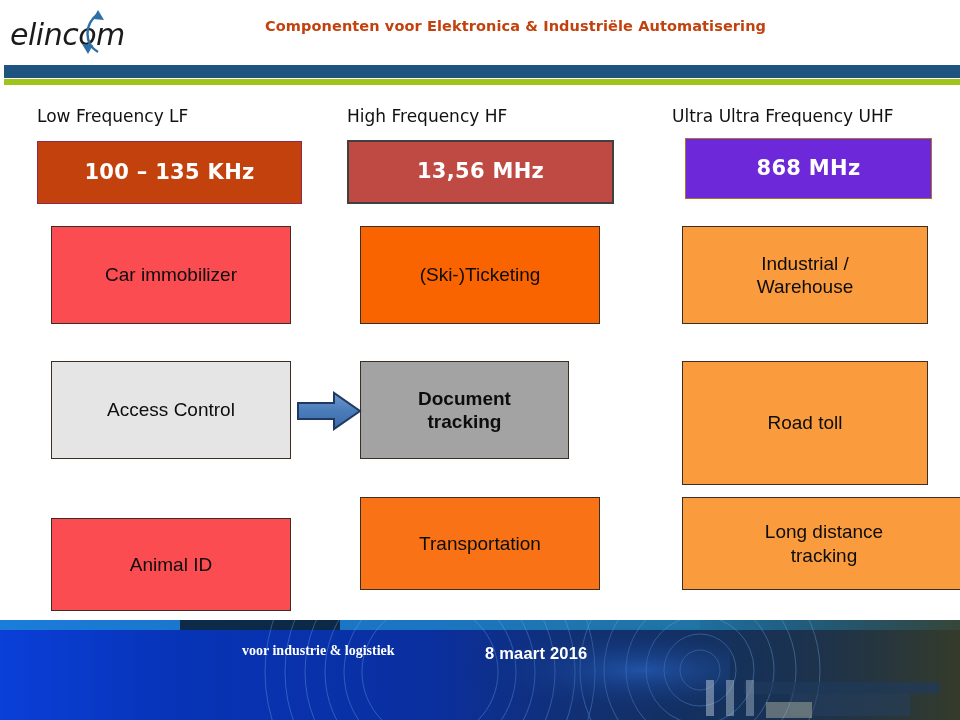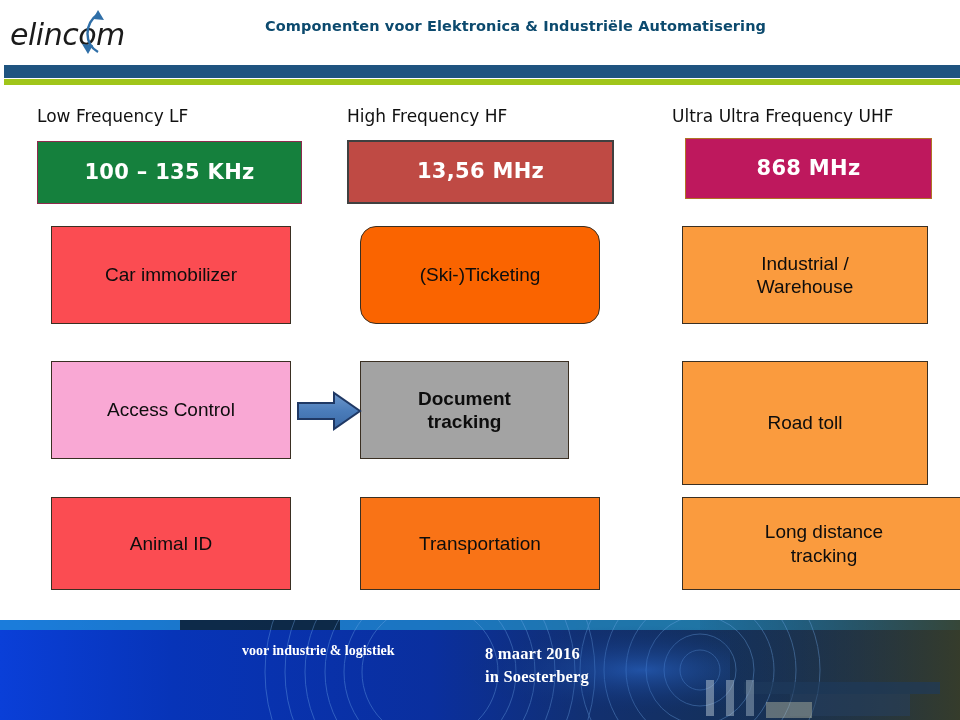--- a/index.html
+++ b/index.html
@@ -42,21 +42,21 @@
     position: absolute;
     left: 60px; top: 0px;
     width: 50px; height: 48px;
   }
   .header-title {
     position: absolute;
     left: 265px; top: 18px;
     font-family: "DejaVu Sans", sans-serif;
     font-size: 14.5px;
     font-weight: 700;
-    color: #0c4a6e;
+    color: #c2410c;
     letter-spacing: 0.1px;
     white-space: nowrap;
   }
   .bar-blue {
     position: absolute;
     left: 4px; top: 65px;
     width: 956px; height: 13px;
     background: #1f5480;
   }
   .bar-green {
@@ -100,46 +100,46 @@
     color: #0d0d0d;
     font-family: "Liberation Sans", sans-serif;
     font-weight: 400;
     font-size: 19px;
     border: 1px solid #3a2f22;
   }
 
   
   #freq-lf {
     left: 37px; top: 141px; width: 265px; height: 63px;
-    background: #15803d;
+    background: #c2410c;
     border: 1px solid #8e2a4e;
   }
   #freq-hf {
     left: 347px; top: 140px; width: 267px; height: 64px;
     background: #bf4a44;
     border: 2px solid #404040;
   }
   #freq-uhf {
     left: 685px; top: 138px; width: 247px; height: 61px;
-    background: #be185d;
+    background: #6d28d9;
     border: 1px solid #b07325;
   }
 
   
   #app-lf-1  { left: 51px;  top: 226px; width: 240px; height: 98px; background: #fb4c52; }
-  #app-hf-1  { left: 360px; top: 226px; width: 240px; height: 98px; background: #fa6400; border-radius: 16px; }
+  #app-hf-1  { left: 360px; top: 226px; width: 240px; height: 98px; background: #fa6400; }
   #app-uhf-1 { left: 682px; top: 226px; width: 246px; height: 98px; background: #fa9b3e; }
 
   
-  #app-lf-2  { left: 51px;  top: 361px; width: 240px; height: 98px; background: #f9a8d4; text-align: center; }
+  #app-lf-2  { left: 51px;  top: 361px; width: 240px; height: 98px; background: #e5e5e5; text-align: center; }
   #app-hf-2  { left: 360px; top: 361px; width: 209px; height: 98px; background: #a3a3a3; font-weight: bold; }
   #app-uhf-2 { left: 682px; top: 361px; width: 246px; height: 124px; background: #fa9b3e; }
 
   
-  #app-lf-3  { left: 51px;  top: 497px; width: 240px; height: 93px; background: #fb4c52; }
+  #app-lf-3  { left: 51px;  top: 518px; width: 240px; height: 93px; background: #fb4c52; }
   #app-hf-3  { left: 360px; top: 497px; width: 240px; height: 93px; background: #f97316; }
   #app-uhf-3 { left: 682px; top: 497px; width: 284px; height: 93px; background: #fa9b3e; }
 
   
   .arrow {
     position: absolute;
     left: 296px; top: 391px;
     width: 66px; height: 40px;
   }
 
@@ -191,21 +191,21 @@
     font-weight: 700;
     color: #ffffff;
     white-space: nowrap;
   }
   .footer-info {
     position: absolute;
     left: 485px; top: 22px;
     width: 250px;
   }
   .footer-info div {
-    font-family: Liberation Serif, serif;
+    font-family: Liberation Sans, sans-serif;
     font-size: 16.5px;
     font-weight: 700;
     color: #ffffff;
     line-height: 1.42;
     white-space: nowrap;
     letter-spacing: 0.2px;
   }
 </style>
 </head>
 <body>
@@ -310,15 +310,14 @@
       <rect x="746" y="60" width="8" height="36" fill="#b9c9d6" opacity="0.45"></rect>
       <rect x="766" y="82" width="46" height="16" fill="#c9c9b0" opacity="0.45"></rect>
     </g>
   </svg>
 
 
   <div class="footer-tagline">voor industrie &amp; logistiek</div>
 
   <div class="footer-info">
     <div>8 maart 2016</div>
-    <div>in Soesterberg</div>
   </div>
 </div>
 
 </body></html>

